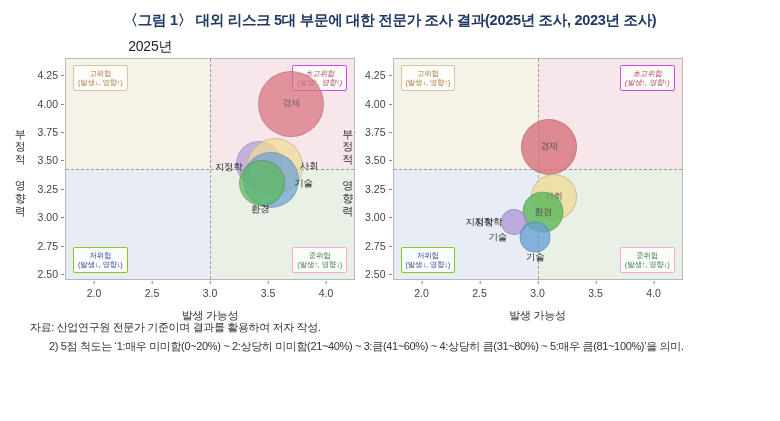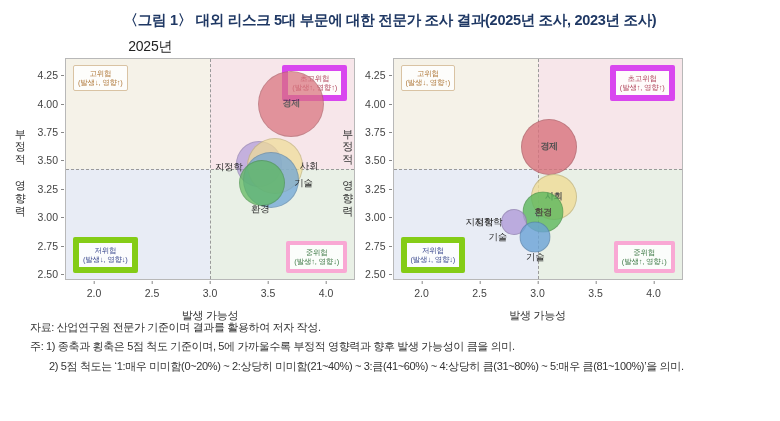--- a/index.html
+++ b/index.html
@@ -89,38 +89,37 @@
     font-size: 7.5px;
     line-height: 1.25;
     text-align: center;
     padding: 2.5px 4px;
     border-radius: 2px;
     background: rgba(255,255,255,0.82);
     white-space: nowrap;
     letter-spacing: -0.2px;
   }
   .quad-label.tl { left: 8px;  top: 7px;   color: #b07a3c; border: 1px solid #d9c3a3; }
-  .quad-label.tr { right: 8px; top: 7px;   color: #b2485e; border: 6px solid #d946ef; }
-  .quad-label.bl { left: 8px;  bottom: 7px;color: #3c4a8f; border: 6px solid #84cc16; }
-  .quad-label.br { right: 8px; bottom: 7px;color: #3f7a47; border: 4px solid #f9a8d4; }
+  .quad-label.tr { right: 8px; top: 7px;   color: #b2485e; border: 1px solid #d946ef; font-style: italic; }
+  .quad-label.bl { left: 8px;  bottom: 7px;color: #3c4a8f; border: 1px solid #84cc16; }
+  .quad-label.br { right: 8px; bottom: 7px;color: #3f7a47; border: 1px solid #f9a8d4; }
   .bubble {
     position: absolute;
     border-radius: 50%;
     transform: translate(-50%, -50%);
     display: flex;
     align-items: center;
     justify-content: center;
     box-sizing: border-box;
   }
   .bubble-text {
     font-size: 9px;
     color: #2b2b2b;
     letter-spacing: -0.3px;
     pointer-events: none;
-    font-weight: bold;
   }
   .outside-label {
     position: absolute;
     font-size: 9.5px;
     color: #2b2b2b;
     white-space: nowrap;
     transform: translate(-50%, -50%);
     letter-spacing: -0.3px;
   }
   
@@ -340,15 +339,14 @@
           <div class="outside-label" style="left: 95.8px; top: 163.938px;">지정학</div>
           <div class="outside-label" style="left: 142.68px; top: 198.738px;">기술</div>
         </div>
     </div>
     <div class="x-axis-title">발생 가능성</div>
   </div>
 </div>
 
 <div id="footnotes">
   <div class="fn-line">자료: 산업연구원 전문가 기준이며 결과를 활용하여 저자 작성.</div>
-  <div class="fn-line">주: 1) 종축과 횡축은 5점 척도 기준이며, 5에 가까울수록 부정적 영향력과 향후 발생 가능성이 큼을 의미.</div>
   <div class="fn-line fn-indent">2) 5점 척도는 ‘1:매우 미미함(0~20%) ~ 2:상당히 미미함(21~40%) ~ 3:큼(41~60%) ~ 4:상당히 큼(31~80%) ~ 5:매우 큼(81~100%)’을 의미.</div>
 </div>
 
 </body></html>

